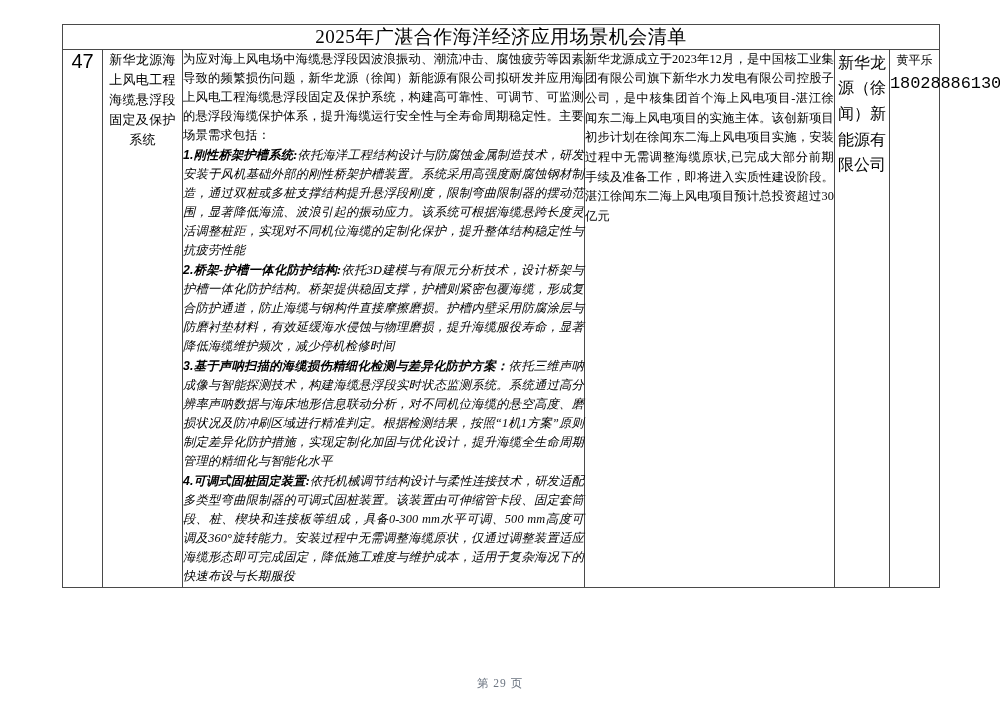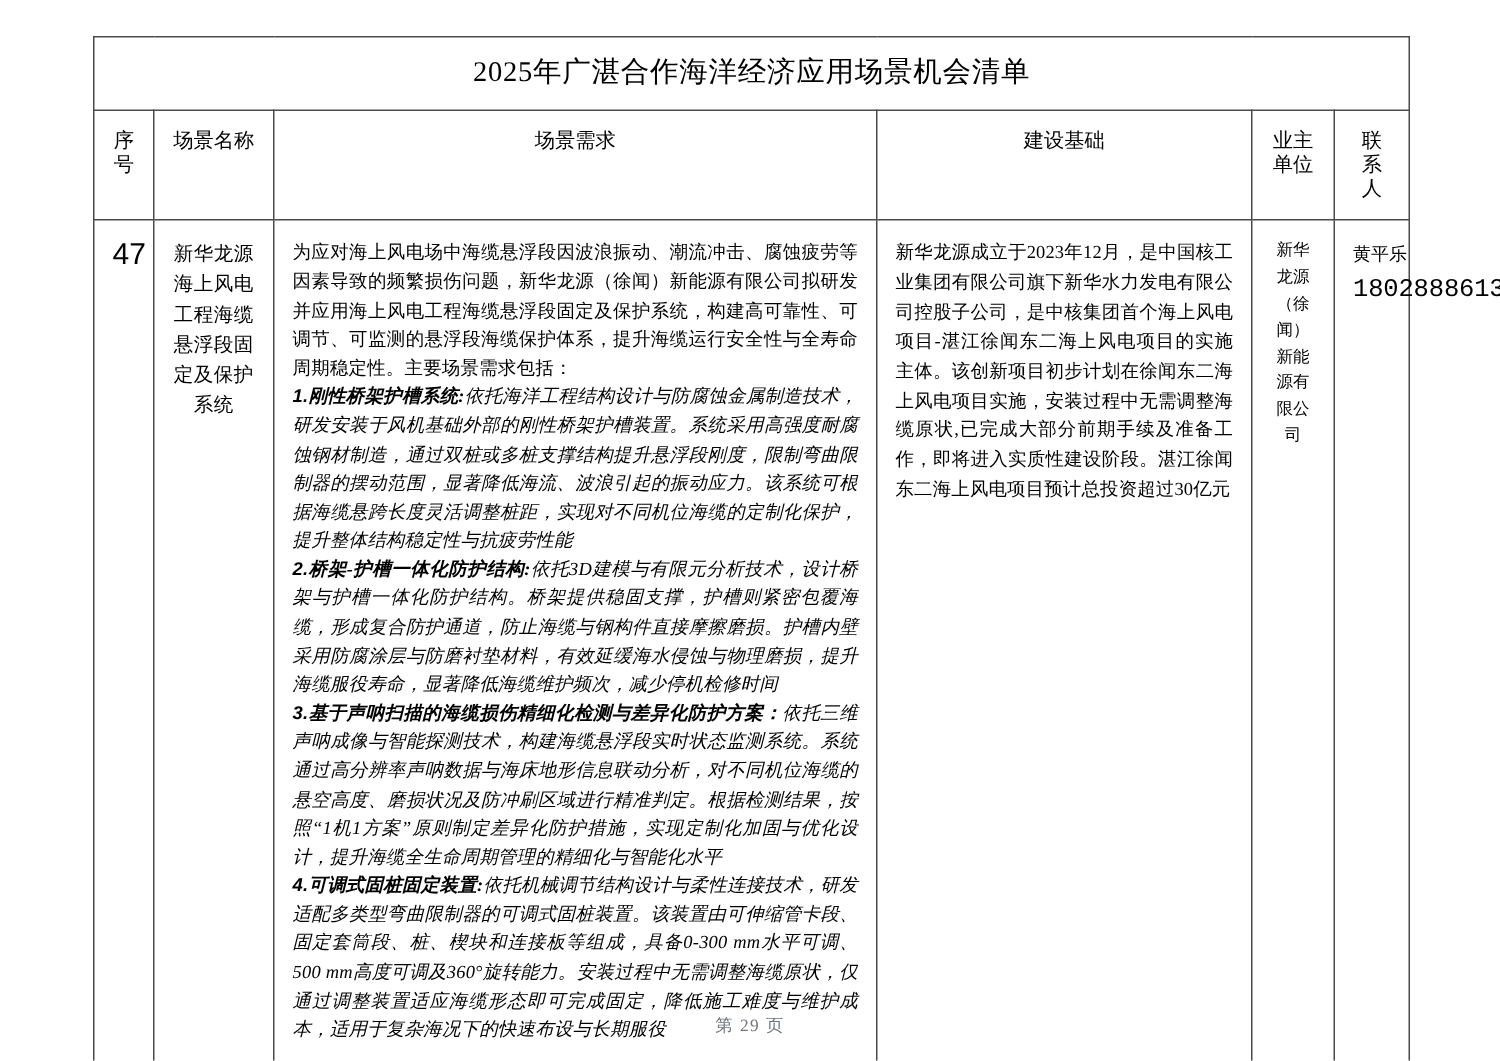--- a/index.html
+++ b/index.html
@@ -30,21 +30,21 @@
     left: 62px;
     top: 24px;
     width: 877px;
     border-collapse: collapse;
     table-layout: fixed;
   }
 
   .doc-table td,
   .doc-table th {
     border: 1px solid #4a4a4a;
-    padding: 12px;
+    padding: 0;
     vertical-align: top;
     font-weight: normal;
   }
 
   
   .title-cell {
     text-align: center;
     padding: 9px 4px 10px 4px;
     font-size: 19px;
     font-weight: bold;
@@ -104,21 +104,21 @@
     line-height: 1.6;
     padding: 6px 5px;
     text-align: justify;
     text-justify: inter-ideograph;
     letter-spacing: 0.1px;
   }
 
   .cell-owner {
     text-align: center;
     vertical-align: middle;
-    font-size: 11px;
+    font-size: 16px;
     line-height: 1.6;
     padding: 3px 2px;
   }
 
   .cell-contact {
     text-align: center;
     vertical-align: middle;
     font-size: 12px;
     line-height: 1.7;
     padding: 3px 1px;
@@ -175,28 +175,20 @@
       <col class="col-base">
       <col class="col-owner">
       <col class="col-contact">
     </colgroup>
 
     <tbody>
       <tr>
         <td class="title-cell" colspan="6">2025年广湛合作海洋经济应用场景机会清单</td>
       </tr>
 
-      <tr>
-        <td class="hdr">序号</td>
-        <td class="hdr">场景名称</td>
-        <td class="hdr">场景需求</td>
-        <td class="hdr">建设基础</td>
-        <td class="hdr">业主单位</td>
-        <td class="hdr">联系人</td>
-      </tr>
 
       <tr>
         <td class="cell-seq">47</td>
 
         <td class="cell-name">新华龙源海上风电工程海缆悬浮段固定及保护系统</td>
 
         <td class="cell-need">
           <p class="need-para">为应对海上风电场中海缆悬浮段因波浪振动、潮流冲击、腐蚀疲劳等因素导致的频繁损伤问题，新华龙源（徐闻）新能源有限公司拟研发并应用海上风电工程海缆悬浮段固定及保护系统，构建高可靠性、可调节、可监测的悬浮段海缆保护体系，提升海缆运行安全性与全寿命周期稳定性。主要场景需求包括：</p>
           <p class="need-item"><span class="item-label num-lat">1.</span><span class="item-label">刚性桥架护槽系统:</span><span>依托海洋工程结构设计与防腐蚀金属制造技术，研发安装于风机基础外部的刚性桥架护槽装置。系统采用高强度耐腐蚀钢材制造，通过双桩或多桩支撑结构提升悬浮段刚度，限制弯曲限制器的摆动范围，显著降低海流、波浪引起的振动应力。该系统可根据海缆悬跨长度灵活调整桩距，实现对不同机位海缆的定制化保护，提升整体结构稳定性与抗疲劳性能</span></p>
           <p class="need-item"><span class="item-label num-lat">2.</span><span class="item-label">桥架-护槽一体化防护结构:</span><span>依托3D建模与有限元分析技术，设计桥架与护槽一体化防护结构。桥架提供稳固支撑，护槽则紧密包覆海缆，形成复合防护通道，防止海缆与钢构件直接摩擦磨损。护槽内壁采用防腐涂层与防磨衬垫材料，有效延缓海水侵蚀与物理磨损，提升海缆服役寿命，显著降低海缆维护频次，减少停机检修时间</span></p>

